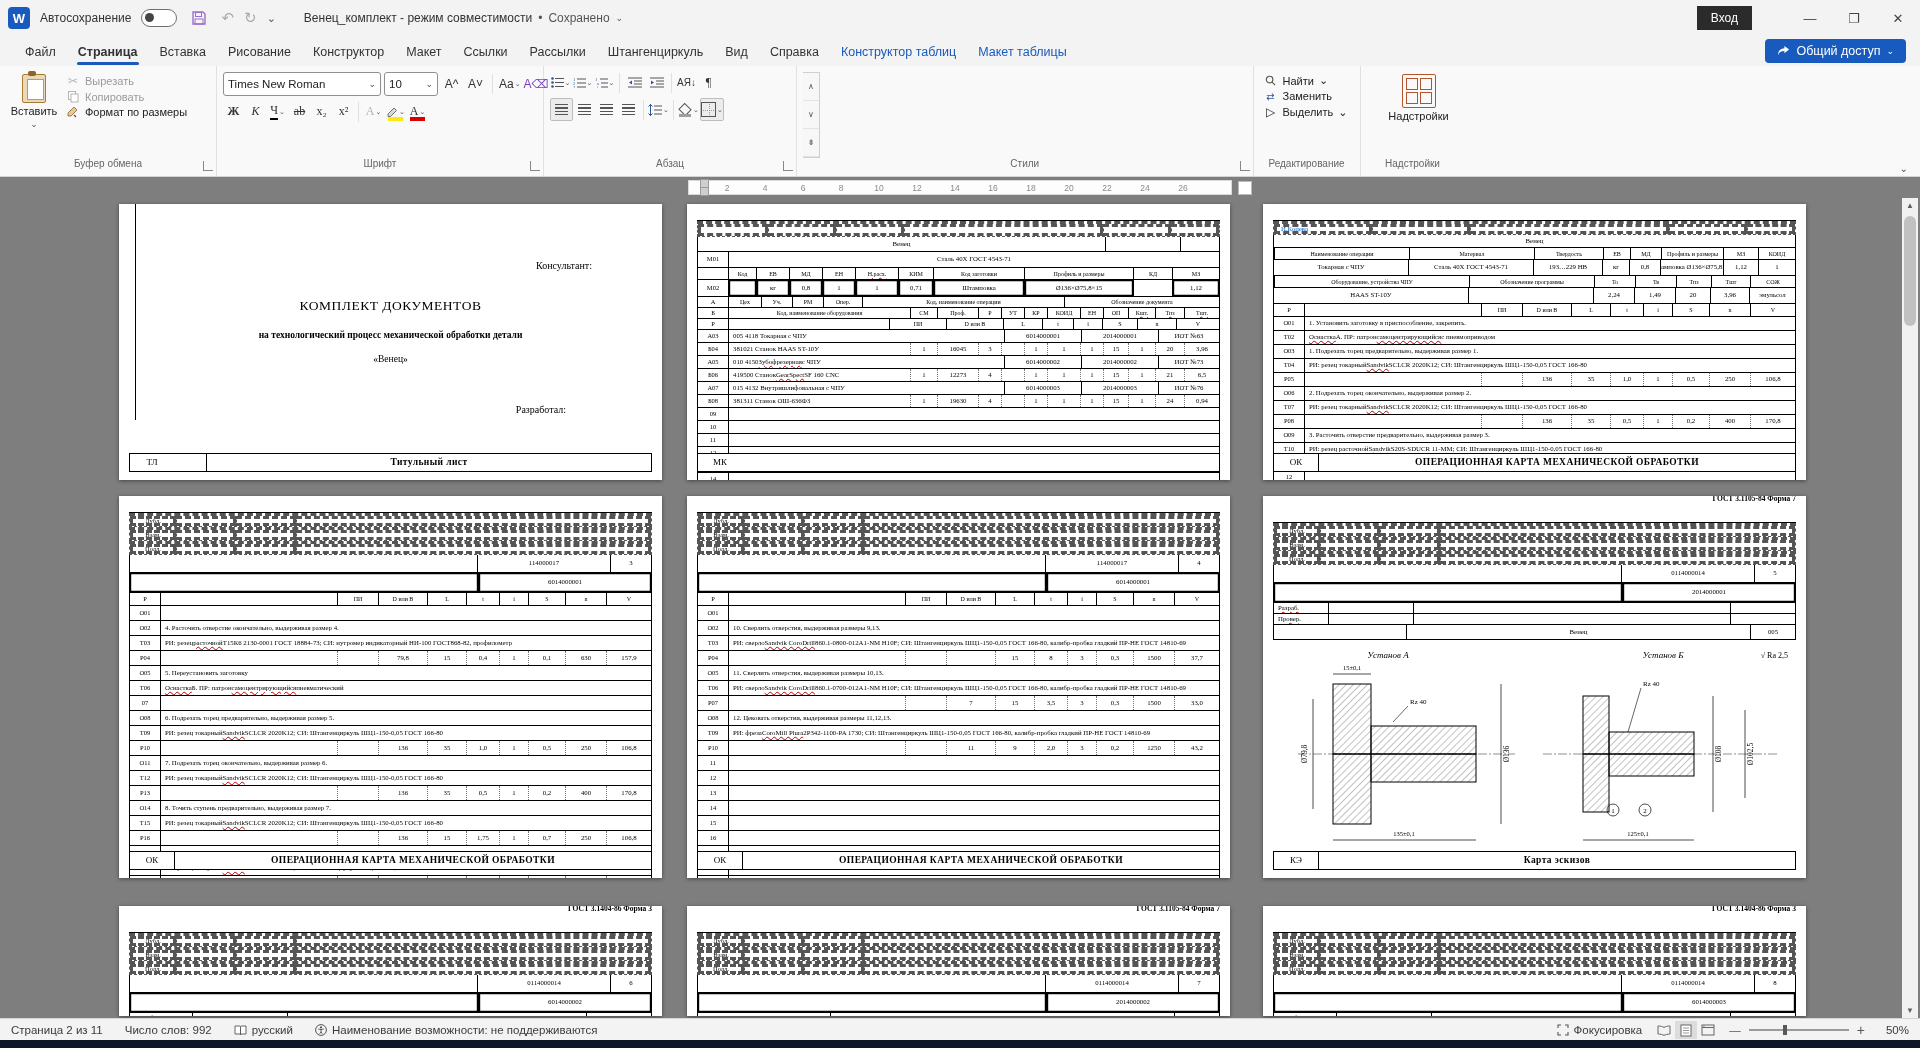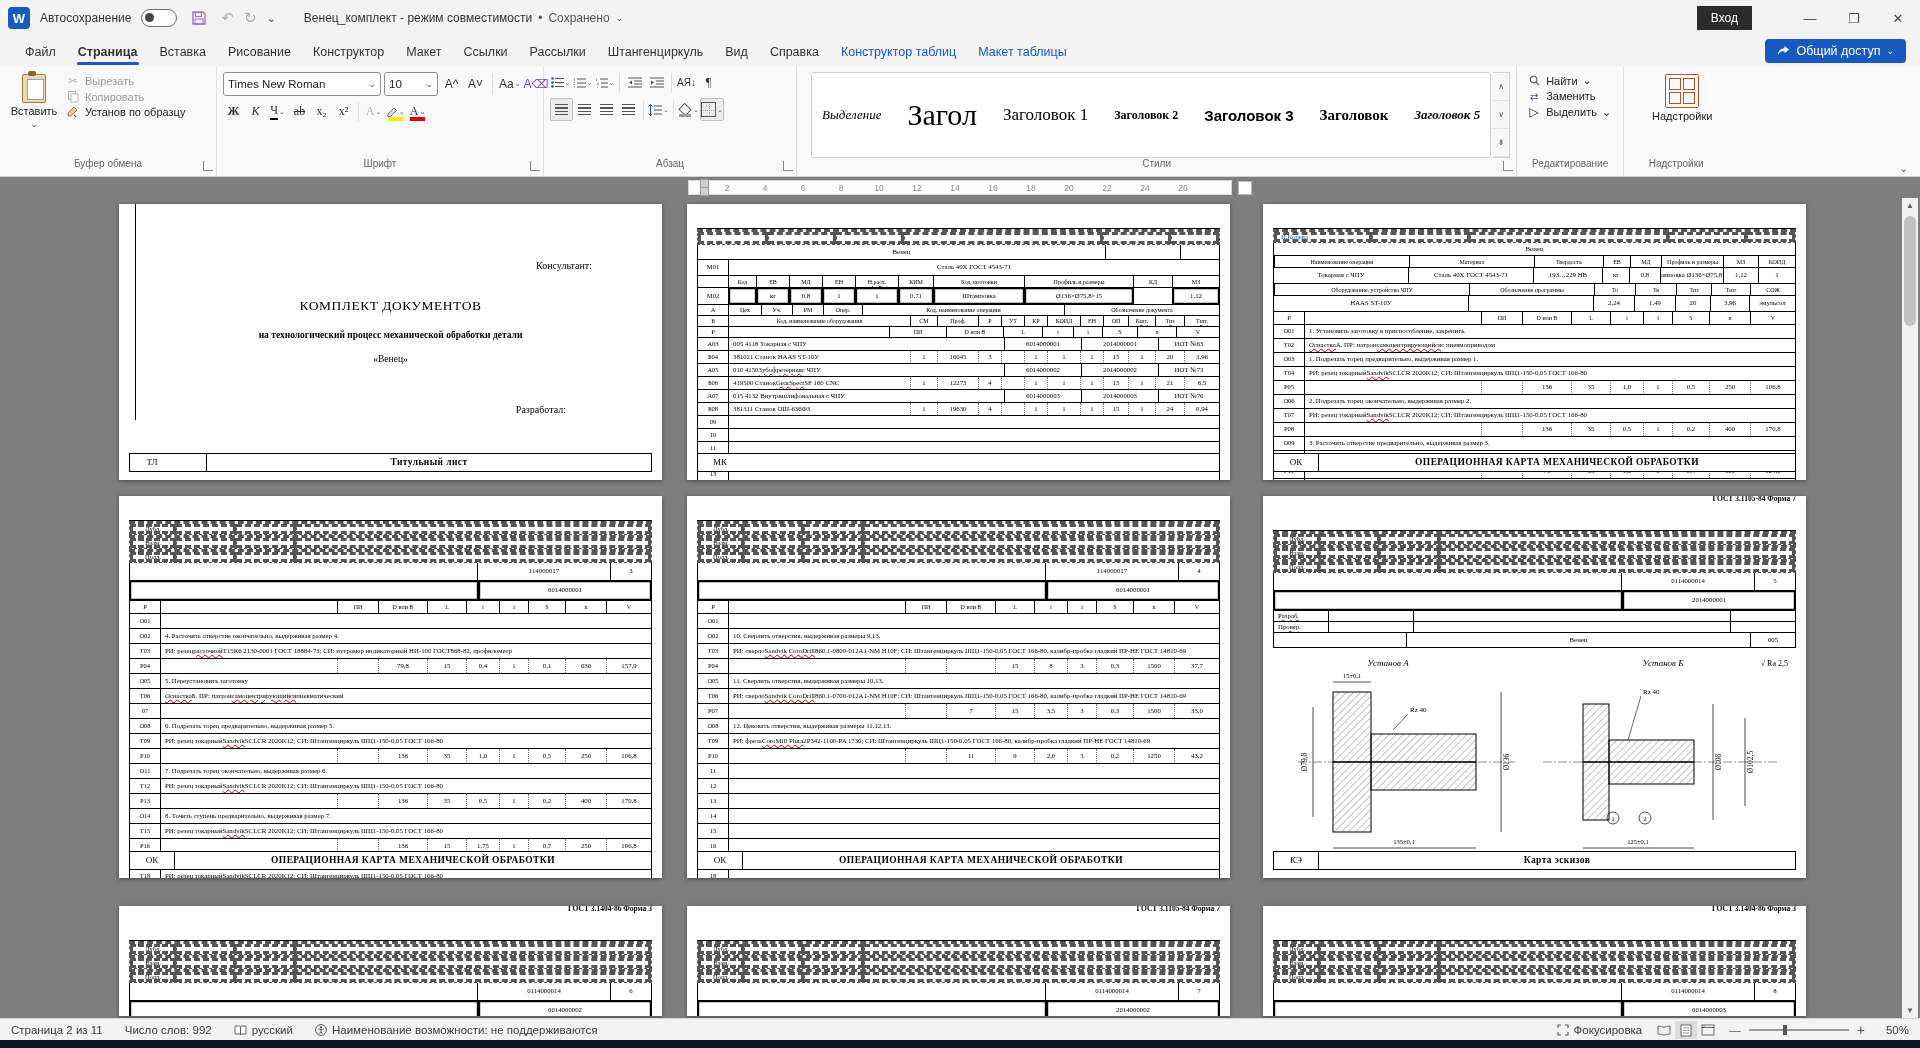--- a/index.html
+++ b/index.html
@@ -92,21 +92,21 @@
   .hruler{position:absolute;left:688px;top:3px;width:544px;height:15px;background:#fdfdfd;border:1px solid #d9d9d9;display:flex;align-items:center;padding-left:19px;box-sizing:border-box}
   .hruler span{width:38px;text-align:center;font-size:8.5px;color:#8a8a8a;flex:0 0 38px}
   .indent-mark{position:absolute;left:700px;top:2px;width:7px;height:7px;background:#cfcfcf;border:1px solid #9a9a9a}
   .indent-mark.b{top:10px}
   .ruler-end{position:absolute;left:1238px;top:4px;width:12px;height:12px;background:#fff;border:1px solid #bbb}
   .vruler{position:absolute;left:2px;top:200px;width:18px;height:300px}
   .vruler span{position:absolute;left:0;width:18px;text-align:center;font-size:8.5px;color:#d8d8d8;transform:rotate(-90deg)}
   
   .docarea{position:absolute;left:0;top:198px;width:100%;height:820px;background:#7e7e7e;overflow:hidden}
   .page{position:absolute;background:#fff;box-shadow:0 1px 4px rgba(0,0,0,.45);overflow:hidden;font-family:"Liberation Serif",serif;color:#000}
-  .pad{position:absolute;inset:0;padding:24px 10px}
+  .pad{position:absolute;inset:0;padding:16px 10px}
   .tbl{border-top:1px solid #000}
   .tr{display:flex;border:1px solid #000;border-top:none;align-items:stretch;background:#fff}
   .td{border-left:1px solid #000;overflow:hidden;white-space:nowrap;display:flex;align-items:center;padding:0 2px;font-size:6.8px;line-height:1}
   .td:first-child{border-left:none}
   .td.lab{justify-content:center;font-size:6.5px}
   .td.txt{padding-left:4px}
   .td.num{justify-content:center;border-left:1px dotted #777}
   .td.hd{justify-content:center;font-size:6px;border-left:1px solid #000}
   .td.ctr{justify-content:center}
   .td.thick{box-shadow:inset 0 0 0 1.2px #000}
@@ -220,21 +220,21 @@
               </span>
               <span>Копировать</span>
             </div>
           <div class="smallbtn en">
               <span class="ic12">
                 <svg width="12" height="12" viewBox="0 0 12 12">
                   <path d="M1 7l6-6 3 3-6 6H1z" fill="#e8c79a" stroke="#8a6527" stroke-width="0.8"></path>
                   <path d="M7 9l2 2" stroke="#555" stroke-width="1.2"></path>
                 </svg>
               </span>
-              <span>Установ по образцу</span>
+              <span>Формат по размеры</span>
             </div>
         </div>
       </div>
       <div class="grp-label"><span>Буфер обмена</span><span class="launcher"></span></div>
     </div>
 
     <div class="grp" style="width:326px">
       <div class="grp-body">
         <div class="fcol">
           <div class="fontrow">
@@ -379,30 +379,20 @@
                 <span class="car">⌄</span>
               </span>
           </div>
         </div>
       </div>
       <div class="grp-label"><span>Абзац</span><span class="launcher"></span></div>
     </div>
 
     <div class="grp stylesgrp">
       <div class="grp-body" style="padding-top:0;align-items:stretch">
-        <div class="gallery">
-
-        <div class="sg-item s0"><span>Выделение</span></div>
-            <div class="sg-item s1"><span>Загол</span></div>
-            <div class="sg-item s2"><span>Заголовок 1</span></div>
-            <div class="sg-item s3"><span>Заголовок 2</span></div>
-            <div class="sg-item s4"><span>Заголовок 3</span></div>
-            <div class="sg-item s5"><span>Заголовок</span></div>
-            <div class="sg-item s6"><span>Заголовок 5</span></div>
-          </div>
         <div class="gal-scroll">
           <div>∧</div>
           <div>∨</div>
           <div>⇟</div>
         </div>
       </div>
       <div class="grp-label"><span>Стили</span><span class="launcher"></span></div>
     </div>
 
     <div class="grp editgrp" style="width:106px">

